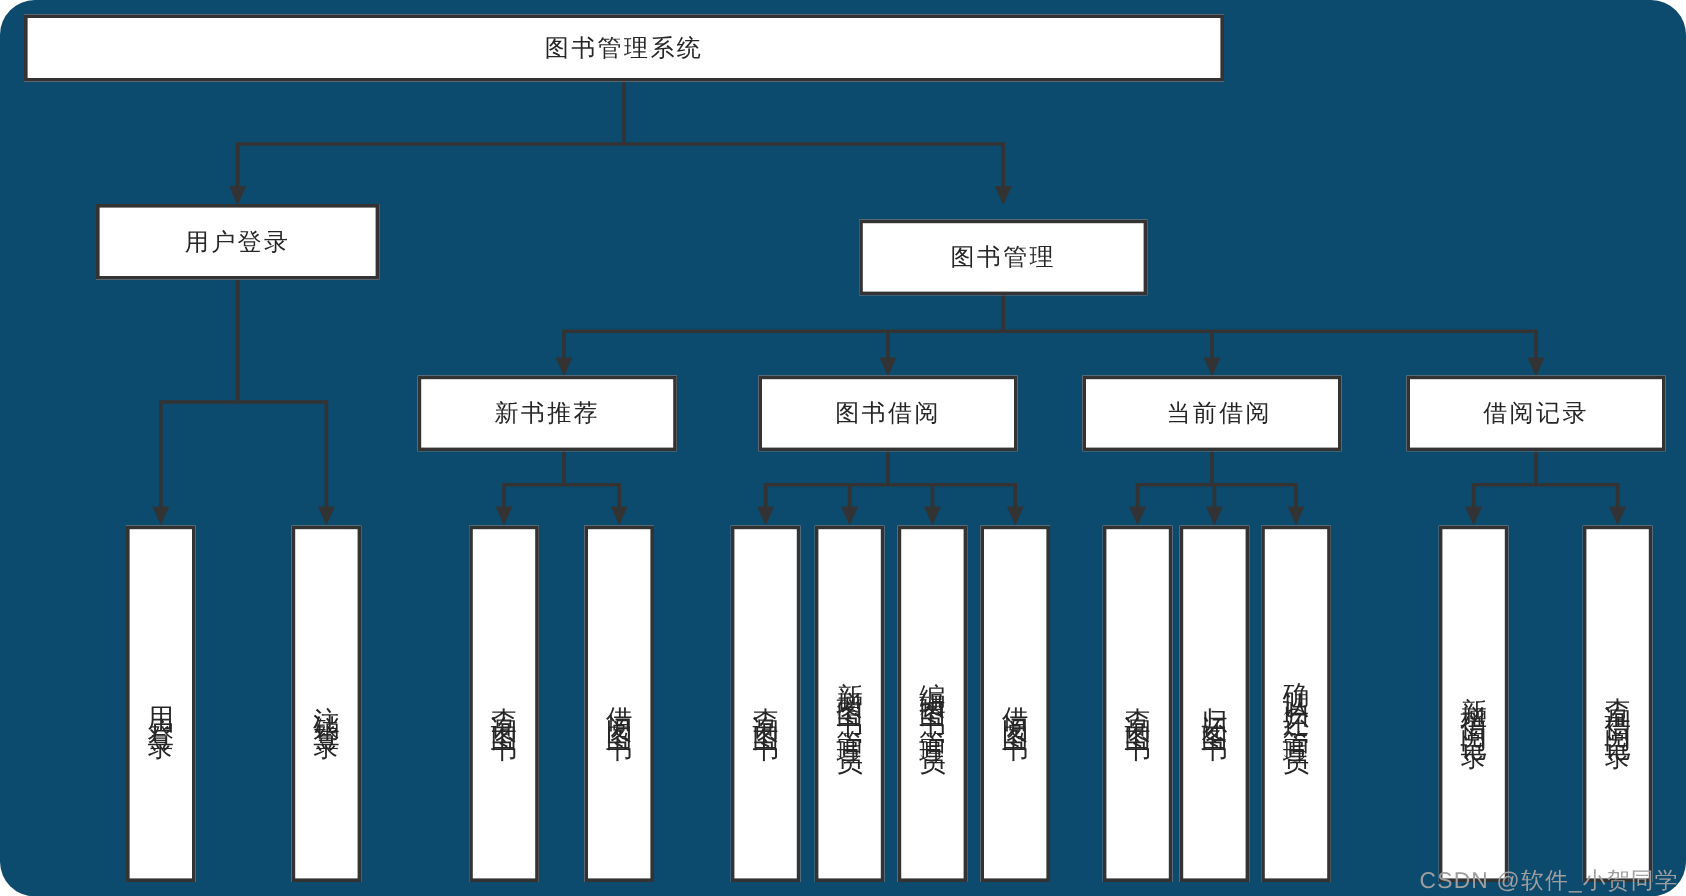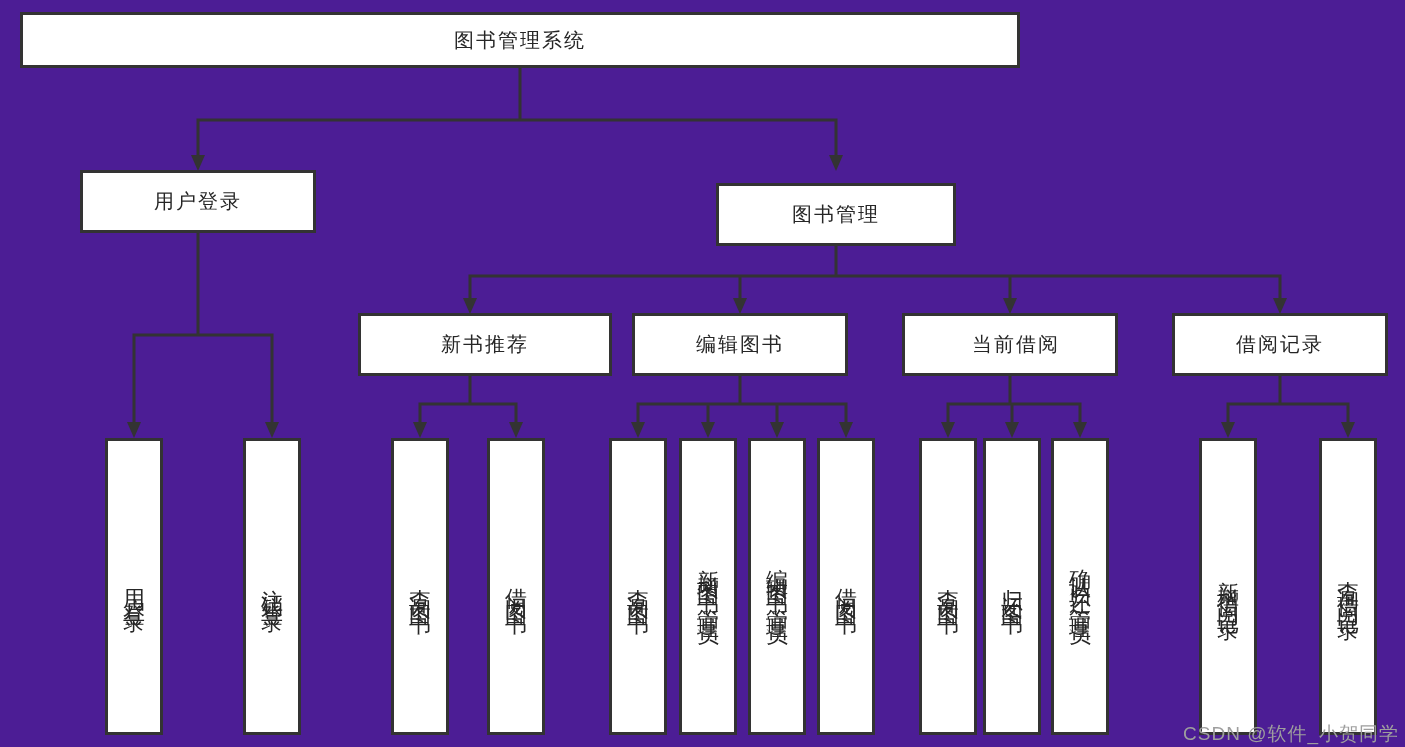--- a/index.html
+++ b/index.html
@@ -5,23 +5,24 @@
   html, body {
     margin: 0;
     padding: 0;
     background: #ffffff;
     font-family: "Liberation Sans", sans-serif;
   }
   .canvas {
     position: relative;
     width: 1405px;
     height: 747px;
-    background: #4c1d95;
+    background: #0c4a6e;
     overflow: hidden;
     color: #262626;
+    border-radius: 29px;
   }
   .connector-layer {
     position: absolute;
     left: 0;
     top: 0;
     width: 1405px;
     height: 747px;
     z-index: 1;
   }
   .node {
@@ -103,22 +104,22 @@
              M1073 422 L1087 422 L1080 438 Z
              M1221 422 L1235 422 L1228 438 Z
              M1341 422 L1355 422 L1348 438 Z"></path>
   </svg>
 
   <div class="node" style="left:20px; top:12px; width:1000px; height:56px;">图书管理系统</div>
 
   <div class="node" style="left:80px; top:170px; width:236px; height:63px;">用户登录</div>
   <div class="node" style="left:716px; top:170px; width:240px; height:63px;margin-top:13px;">图书管理</div>
 
-  <div class="node" style="left:358px; top:313px; width:254px; height:63px;">新书推荐</div>
-  <div class="node" style="left:632px; top:313px; width:216px; height:63px;">编辑图书</div>
+  <div class="node" style="left:348px; top:313px; width:216px; height:63px;">新书推荐</div>
+  <div class="node" style="left:632px; top:313px; width:216px; height:63px;">图书借阅</div>
   <div class="node" style="left:902px; top:313px; width:216px; height:63px;padding-left:12px;">当前借阅</div>
   <div class="node" style="left:1172px; top:313px; width:216px; height:63px;">借阅记录</div>
 
   <div class="node vnode leaf" style="left:105px;">用户登录</div>
   <div class="node vnode leaf" style="left:243px;">注销登录</div>
 
   <div class="node vnode leaf" style="left:391px;">查询图书</div>
   <div class="node vnode leaf" style="left:487px;">借阅图书</div>
 
   <div class="node vnode leaf" style="left:609px;">查询图书</div>

